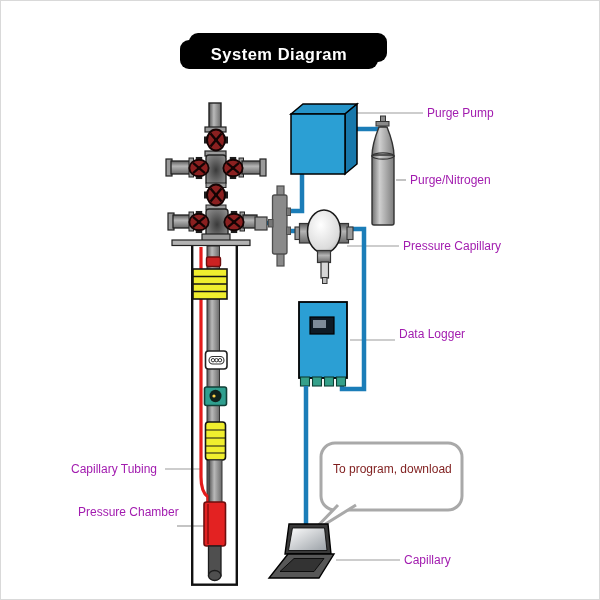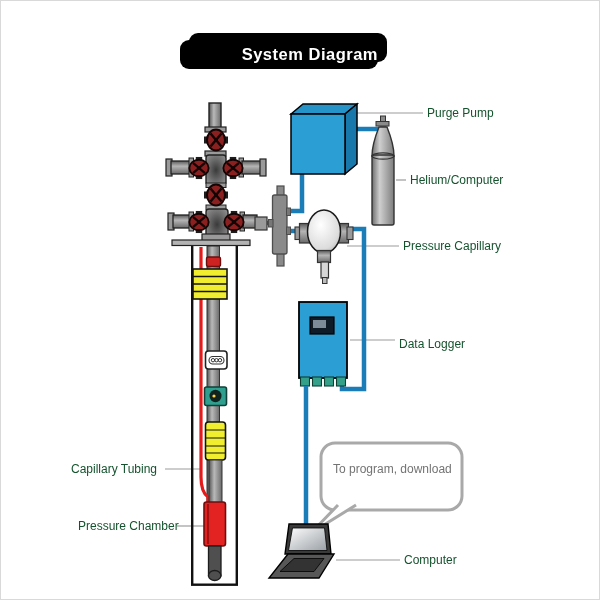--- a/index.html
+++ b/index.html
@@ -8,32 +8,32 @@
     font-family:"Liberation Sans",sans-serif;
     box-shadow:inset 0 0 0 1px #d9d9d9;
   }
   
   .banner-shadow{
     position:absolute;left:189px;top:33px;width:198px;height:29px;
     background:#000;border-radius:9px;
   }
   .banner-main{
     position:absolute;left:180px;top:40px;width:198px;height:29px;
-    background:#000;border-radius:9px;text-align:right;
+    background:#000;border-radius:9px;text-align:center;
   }
   .banner-main span{
     color:#fff;font-size:16.5px;font-weight:700;line-height:29px;letter-spacing:.5px;
   }
   svg{position:absolute;left:0;top:0;}
   .lbl{
-    position:absolute;font-size:12px;color:#14532d;white-space:nowrap;line-height:12px;
+    position:absolute;font-size:12px;color:#a21caf;white-space:nowrap;line-height:12px;
   }
   .bubble-text{
     position:absolute;left:333px;top:458px;width:125px;
-    font-size:12px;color:#737373;line-height:22px;
+    font-size:12px;color:#7f1d1d;line-height:22px;
   }
 </style>
 </head>
 <body>
 
 <div id="canvas">
 
   <div class="banner-shadow"></div>
   <div class="banner-main">
     <span>System Diagram</span>
@@ -234,24 +234,24 @@
 
     <g>
       <polygon points="289,524 328,524 331,554 285,554" fill="#3a3a3a" stroke="#000" stroke-width="1.4"></polygon>
       <polygon points="292.5,528 324.5,528 327,550.5 288.5,550.5" fill="url(#screenG)" stroke="#000" stroke-width="0.8"></polygon>
       <polygon points="288,554 334,554 319,578 269,578" fill="#575757" stroke="#000" stroke-width="1.4"></polygon>
       <polygon points="294,558.5 324,558.5 314,571.5 280,571.5" fill="#333" stroke="#000" stroke-width="0.8"></polygon>
     </g>
   </svg>
 
   <div class="lbl" style="left:427px;top:107px">Purge Pump</div>
-  <div class="lbl" style="left:410px;top:174px">Helium/Computer</div>
+  <div class="lbl" style="left:410px;top:174px">Purge/Nitrogen</div>
   <div class="lbl" style="left:403px;top:240px">Pressure Capillary</div>
-  <div class="lbl" style="left:399px;top:338px">Data Logger</div>
-  <div class="lbl" style="left:404px;top:554px">Computer</div>
+  <div class="lbl" style="left:399px;top:328px">Data Logger</div>
+  <div class="lbl" style="left:404px;top:554px">Capillary</div>
   <div class="lbl" style="left:71px;top:463px">Capillary Tubing</div>
-  <div class="lbl" style="left:78px;top:520px">Pressure Chamber</div>
+  <div class="lbl" style="left:78px;top:506px">Pressure Chamber</div>
 
   <div class="bubble-text">
     <div>To program, download</div>
   </div>
 
 </div>
 
 </body></html>

